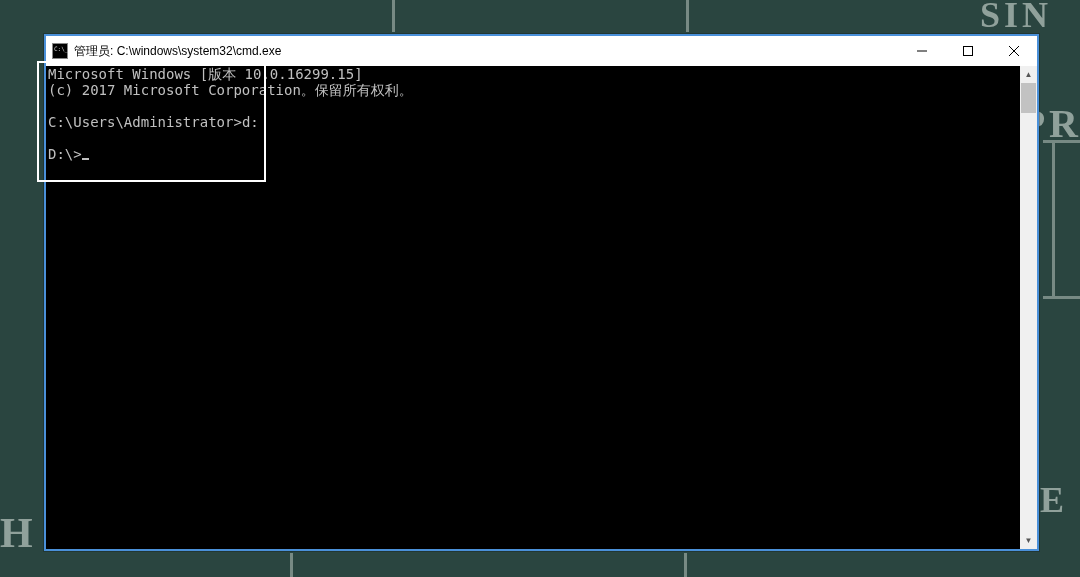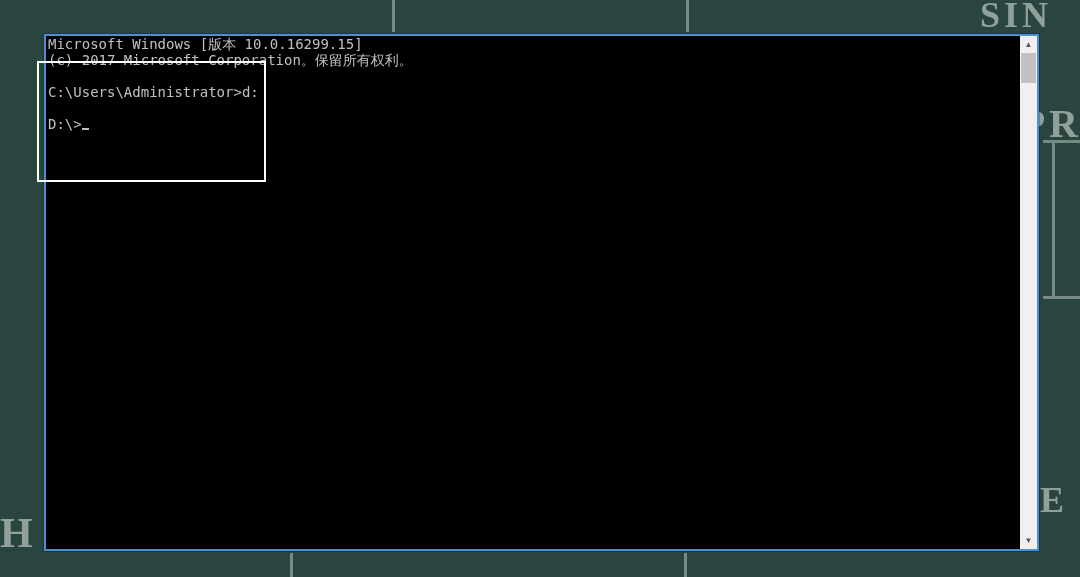--- a/index.html
+++ b/index.html
@@ -153,20 +153,42 @@
 <div class="bg-mark" style="bottom:56px; right:12px; font-size:36px;">E</div>
 <div class="bg-line" style="left:392px; top:0; width:3px; height:32px;"></div>
 <div class="bg-line" style="left:686px; top:0; width:3px; height:32px;"></div>
 <div class="bg-line" style="left:290px; bottom:0; width:3px; height:24px;"></div>
 <div class="bg-line" style="left:684px; bottom:0; width:3px; height:24px;"></div>
 <div class="bg-line" style="left:1043px; top:140px; width:37px; height:3px;"></div>
 <div class="bg-line" style="left:1043px; top:296px; width:37px; height:3px;"></div>
 <div class="bg-line" style="left:1052px; top:143px; width:3px; height:153px;"></div>
 
 <div class="window">
+  <div class="titlebar">
+    <div class="titlebar-icon"></div>
+    <div class="titlebar-text">管理员: C:\windows\system32\cmd.exe</div>
+    <div class="win-btns">
+      <div class="win-btn">
+        <svg viewBox="0 0 10 10">
+            <line x1="0" y1="5" x2="10" y2="5" stroke="#000" stroke-width="1"></line>
+          </svg>
+      </div>
+      <div class="win-btn">
+        <svg viewBox="0 0 10 10">
+            <rect x="0.5" y="0.5" width="9" height="9" fill="none" stroke="#000" stroke-width="1"></rect>
+          </svg>
+      </div>
+      <div class="win-btn">
+        <svg viewBox="0 0 10 10">
+            <line x1="0" y1="0" x2="10" y2="10" stroke="#000" stroke-width="1"></line>
+            <line x1="10" y1="0" x2="0" y2="10" stroke="#000" stroke-width="1"></line>
+          </svg>
+      </div>
+    </div>
+  </div>
   <div class="console-wrap">
     <div class="console"><span>Microsoft Windows [版本 10.0.16299.15]</span>
 <span>(c) 2017 Microsoft Corporation。保留所有权利。</span>
 
 <span>C:\Users\Administrator&gt;</span><span>d:</span>
 
 <span>D:\&gt;</span><span class="cursor"></span></div>
     <div class="scrollbar">
       <div class="scroll-arrow up">▲</div>
       <div class="scroll-thumb"></div>

